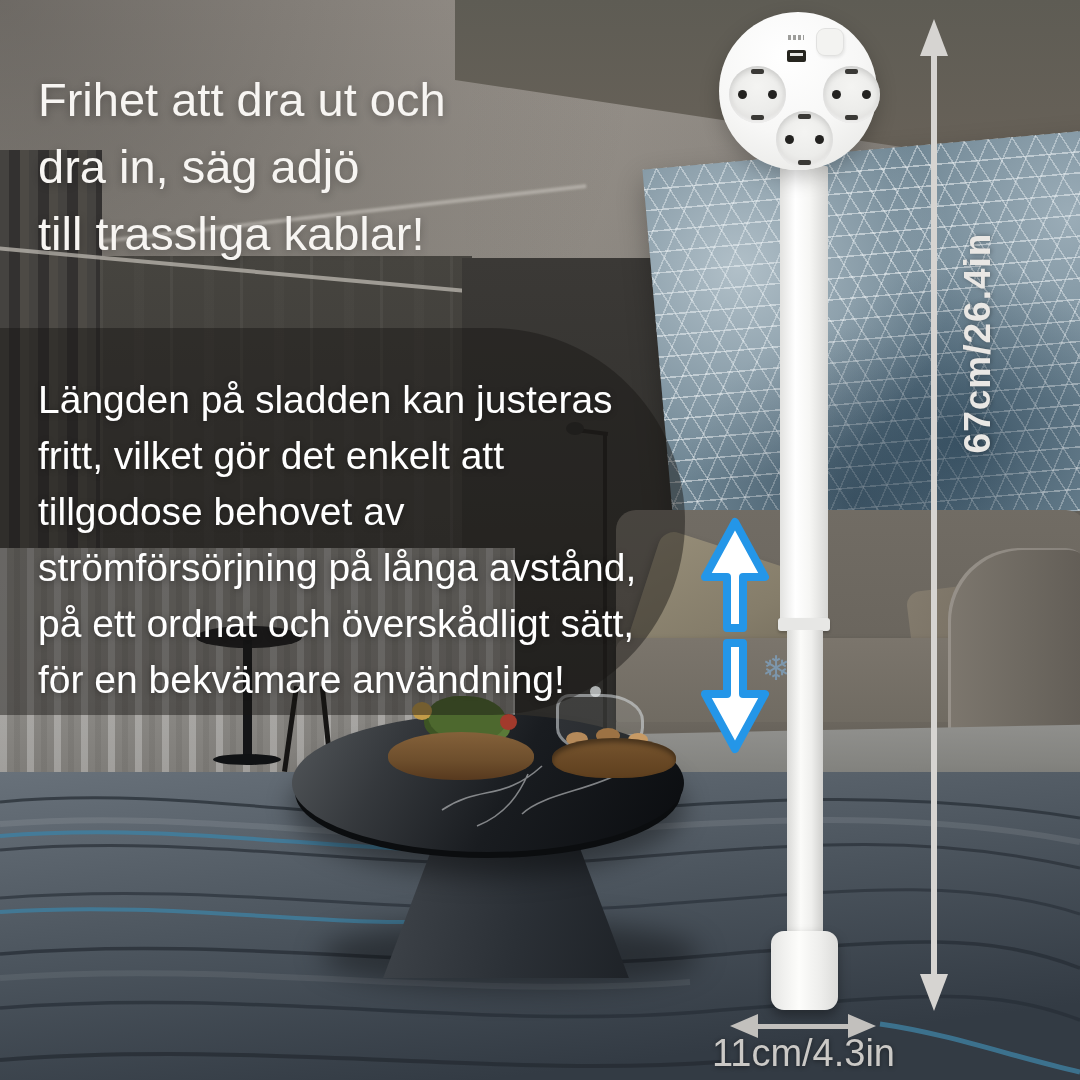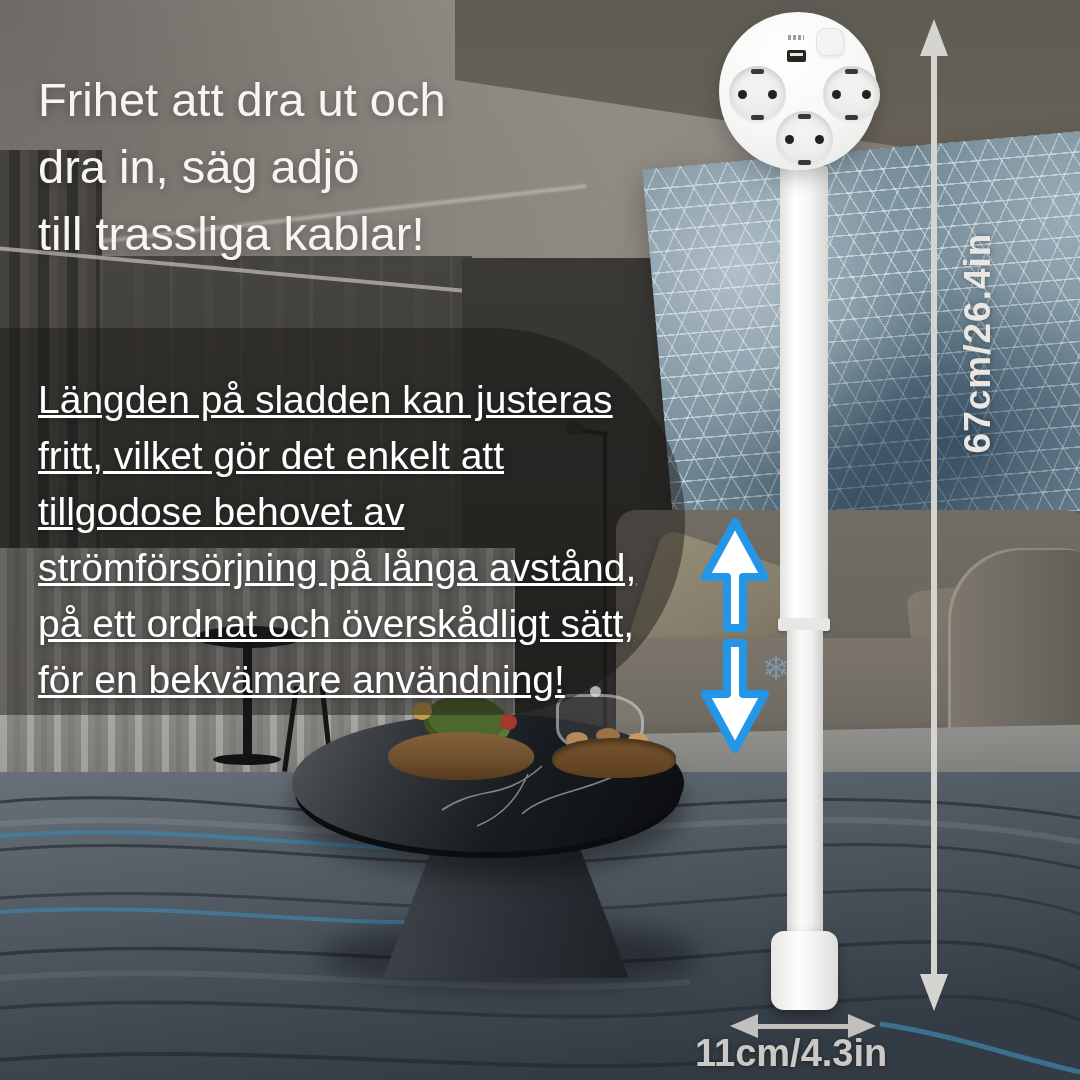--- a/index.html
+++ b/index.html
@@ -100,21 +100,21 @@
   .snack-1{left:566px;top:732px;width:22px;height:14px;border-radius:50%;background:#b58a5a;}
   .snack-2{left:596px;top:728px;width:24px;height:15px;border-radius:50%;background:#9c7244;}
   .snack-3{left:628px;top:733px;width:20px;height:13px;border-radius:50%;background:#c79a64;}
   .watermark-snowflake{left:762px;top:648px;font-size:34px;color:rgba(130,180,225,.55);}
   
   .text-overlay-backdrop{left:-130px;top:328px;width:815px;height:387px;
     background:rgba(24,22,20,.46);border-radius:0 194px 194px 0;}
   .headline{left:38px;top:66px;width:620px;font-size:47px;line-height:67px;font-weight:400;
     color:#f7f5f2;white-space:pre-line;text-shadow:0 2px 8px rgba(0,0,0,.3);}
   .body-text{left:38px;top:372px;width:620px;font-size:39px;line-height:56px;font-weight:400;
-    color:#ffffff;white-space:pre-line;text-shadow:0 1px 6px rgba(0,0,0,.35);text-decoration:underline;}
+    color:#ffffff;white-space:pre-line;text-shadow:0 1px 6px rgba(0,0,0,.35);}
   
   .pole-upper{left:780px;top:166px;width:48px;height:462px;border-radius:2px;
     background:linear-gradient(90deg,#e2e2e0 0%,#ffffff 32%,#f6f6f4 62%,#d7d7d5 100%);}
   .pole-joint{left:778px;top:618px;width:52px;height:13px;border-radius:3px;background:#e7e7e5;
     box-shadow:0 2px 3px rgba(0,0,0,.22);}
   .pole-lower{left:787px;top:630px;width:36px;height:305px;
     background:linear-gradient(90deg,#d9d9d7 0%,#fbfbf9 38%,#efefed 68%,#cfcfcd 100%);}
   .plug-end{left:771px;top:931px;width:67px;height:79px;border-radius:13px;
     background:linear-gradient(90deg,#e6e6e4 0%,#fdfdfb 42%,#ededeb 75%,#dcdcda 100%);
     box-shadow:0 6px 12px rgba(0,0,0,.35);}
@@ -135,22 +135,22 @@
     background:repeating-linear-gradient(90deg,#6a6a66 0 3px,transparent 3px 5px);}
   .reset-button{left:97px;top:16px;width:28px;height:28px;border-radius:9px;position:absolute;
     background:#f3f3f1;box-shadow:inset 0 0 0 1px rgba(0,0,0,.07),1px 2px 3px rgba(0,0,0,.08);}
   
   .adjust-arrows-svg{left:698px;top:512px;width:76px;height:246px;}
   .height-arrow-svg{left:904px;top:14px;width:60px;height:1002px;}
   .width-arrow-svg{left:728px;top:1010px;width:150px;height:34px;}
   .height-dimension-label{left:828px;top:322px;width:300px;height:42px;text-align:center;
     transform:rotate(-90deg);font-size:37px;font-weight:bold;color:#e9e7e4;letter-spacing:1px;
     text-shadow:0 1px 5px rgba(0,0,0,.35);}
-  .width-dimension-label{left:695px;top:1032px;width:200px;text-align:left;
-    font-size:38px;font-weight:bold;color:#cbc9c6;text-shadow:0 1px 5px rgba(0,0,0,.45);}
+  .width-dimension-label{left:695px;top:1032px;width:200px;text-align:right;
+    font-size:38px;font-weight:normal;color:#cbc9c6;text-shadow:0 1px 5px rgba(0,0,0,.45);}
 </style>
 </head>
 <body>
 
 <div class="canvas">
 
   <div>
     <div class="abs wall-backdrop"></div>
     <div class="abs ceiling-soffit"></div>
     <div class="abs ceiling-highlight-line"></div>

